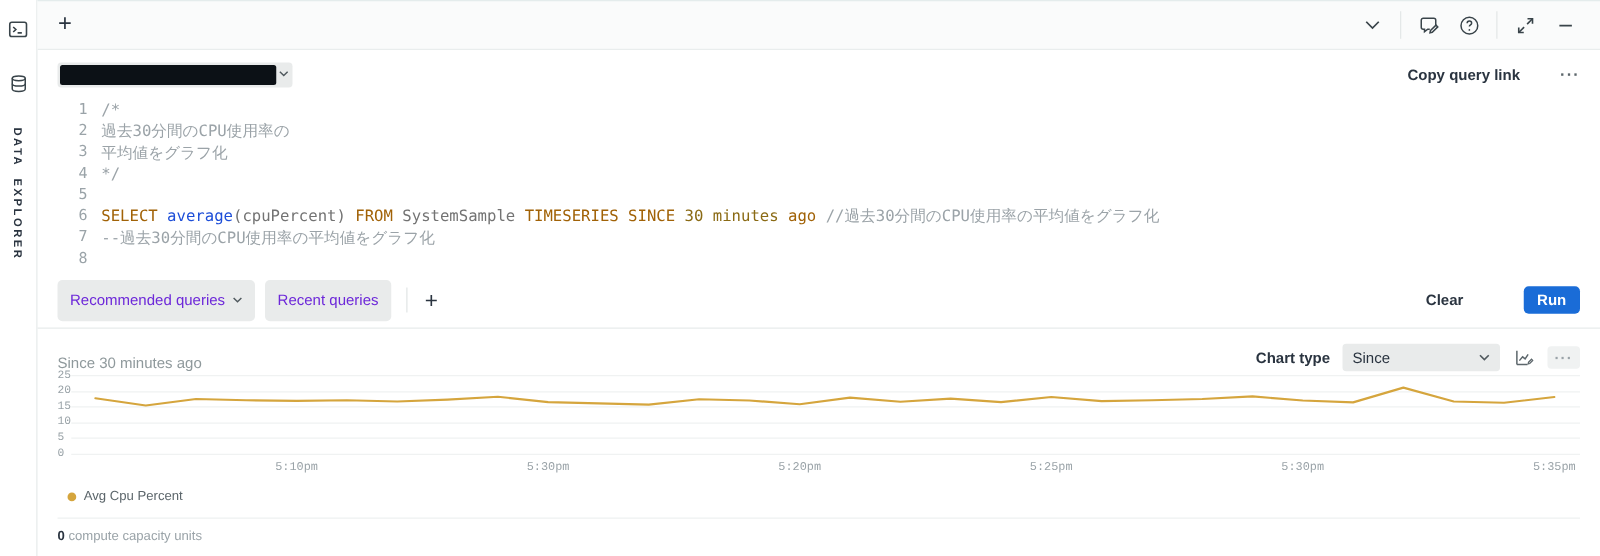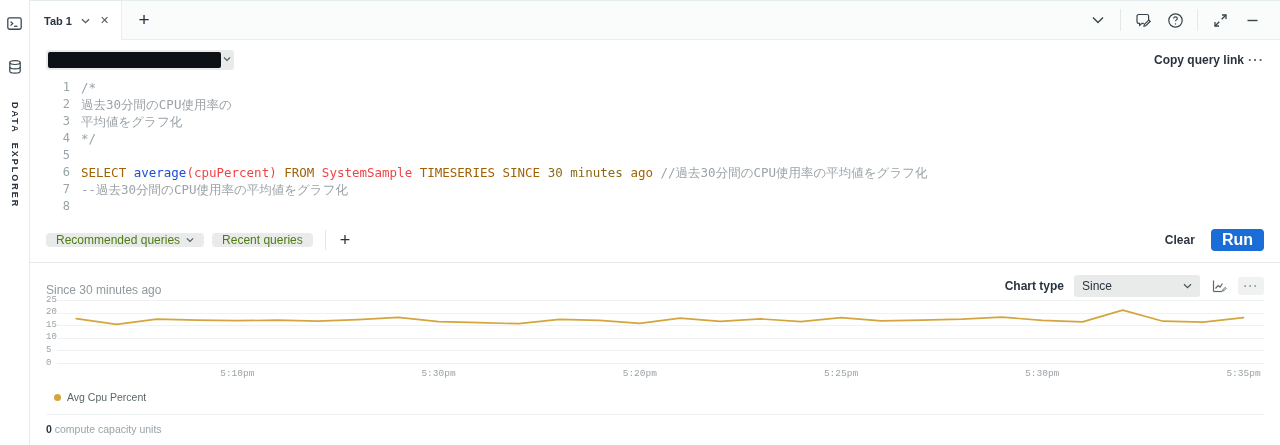--- a/index.html
+++ b/index.html
@@ -28,40 +28,40 @@
   .tb-right { margin-left:auto; display:flex; align-items:center; padding-right:12px; }
   .tb-right .icon-btn { margin:0 7px; }
   .tb-sep { width:1px; height:22px; background:#e4e8e8; margin:0 6px; }
 
   
   .qp { padding:9px 16px 11px 16px; border-bottom:1px solid #e7ebeb; }
   .qp-top { display:flex; align-items:center; height:21px; }
   .account-pill { width:188px; height:20px; background:#e9ebeb; border-radius:3px; position:relative; cursor:pointer; }
   .redact { position:absolute; left:2px; top:2px; right:13px; bottom:2px; background:#0c1116; border-radius:2px; }
   .account-pill .chev { position:absolute; right:3px; top:6px; }
-  .qp-top-right { margin-left:auto; display:flex; align-items:flex-start; gap:4px; }
+  .qp-top-right { margin-left:auto; display:flex; align-items:flex-start; gap:32px; }
   .copy-link { font-size:12px; font-weight:700; color:#2a3440; cursor:pointer; }
   .dots { color:#5c666b; font-size:13px; letter-spacing:1px; font-weight:700; cursor:pointer; line-height:1; }
 
   .editor { margin-top:9px; font-family:"DejaVu Sans Mono","Liberation Mono",monospace; font-size:12.5px; line-height:17px; cursor:text; }
   .code-line { display:flex; white-space:pre; }
   .ln { width:24px; flex:0 0 24px; text-align:right; padding-right:11px; box-sizing:content-box; color:#9aa3a8; font-size:12px; }
   .tok-cm { color:#9ba3a8; }
   .tok-kw { color:#a16207; }
   .tok-fn { color:#1d4ed8; }
-  .tok-pl { color:#ef4444; }
+  .tok-pl { color:#737373; }
   .tok-num { color:#8a6a14; }
 
   .qp-toolbar { display:flex; align-items:center; margin-top:14px; height:22px; }
-  .pill { background:#e9ebeb; border-radius:4px; padding:0 10px; height:14px; display:flex; align-items:center; gap:6px; font-size:12px; color:#4d7c0f; cursor:pointer; margin-right:8px; }
+  .pill { background:#e9ebeb; border-radius:4px; padding:0 10px; height:33px; display:flex; align-items:center; gap:6px; font-size:12px; color:#6d28d9; cursor:pointer; margin-right:8px; }
   .tb-div { width:1px; height:20px; background:#e2e6e6; margin:0 10px 0 4px; }
   .add-query { font-size:18px; color:#2a3440; cursor:pointer; padding:0 4px; }
   .qp-toolbar-right { margin-left:auto; display:flex; align-items:center; gap:16px; }
   .clear-btn { font-size:12px; font-weight:700; color:#2a3440; cursor:pointer; }
-  .run-btn { border:none; border-radius:4px; color:#fff; font-size:16px; font-weight:700; height:22px; padding:0 11px; cursor:pointer; font-family:inherit; }
+  .run-btn { border:none; border-radius:4px; color:#fff; font-size:12px; font-weight:700; height:22px; padding:0 11px; cursor:pointer; font-family:inherit;margin-left:32px; }
 
   
   .cp { padding:10px 16px 0 16px; flex:1; display:flex; flex-direction:column; }
   .cp-head { display:flex; align-items:flex-end; height:24px; }
   .chart-title { font-size:12px; color:#8f999c; }
   .cp-head-right { margin-left:auto; display:flex; align-items:center; gap:10px; }
   .ct-label { font-size:12px; font-weight:700; color:#2a3440; }
   .ct-select { width:126px; height:22px; background:#e9ebeb; border-radius:3px; display:flex; align-items:center; padding:0 8px; font-size:12px; color:#2a3440; cursor:pointer; }
   .ct-select .sel-chev { margin-left:auto; }
   .more-btn { width:26px; height:18px; background:#f0f2f2; border-radius:3px; display:flex; align-items:center; justify-content:center; cursor:pointer; }
@@ -99,29 +99,20 @@
         <path d="M2.8 3.6v8.6c0 1.05 2.33 1.9 5.2 1.9s5.2-.85 5.2-1.9V3.6"></path>
         <path d="M2.8 7.9c0 1.05 2.33 1.9 5.2 1.9s5.2-.85 5.2-1.9"></path>
       </svg>
     </div>
     <div class="rail-label">DATA EXPLORER</div>
   </div>
 
   <div class="main">
 
     <div class="tabbar">
-      <div class="tab">
-        <span class="tab-label">Tab 1</span>
-        <span class="icon-btn" style="width:10px;height:10px">
-          <svg class="ic" width="9" height="6" viewBox="0 0 9 6" fill="none" stroke="#50595e" stroke-width="1.3">
-              <path d="M1 1.2l3.5 3.4L8 1.2"></path>
-            </svg>
-        </span>
-        <span class="tab-x">✕</span>
-      </div>
       <div class="newtab">+</div>
 
       <div class="tb-right">
         <span class="icon-btn">
           <svg class="ic" width="12" height="8" viewBox="0 0 12 8" fill="none" stroke="#39444a" stroke-width="1.4">
               <path d="M1 1.4L6 6.4 11 1.4"></path>
             </svg>
         </span>
         <span class="tb-sep"></span>
         <span class="icon-btn">

